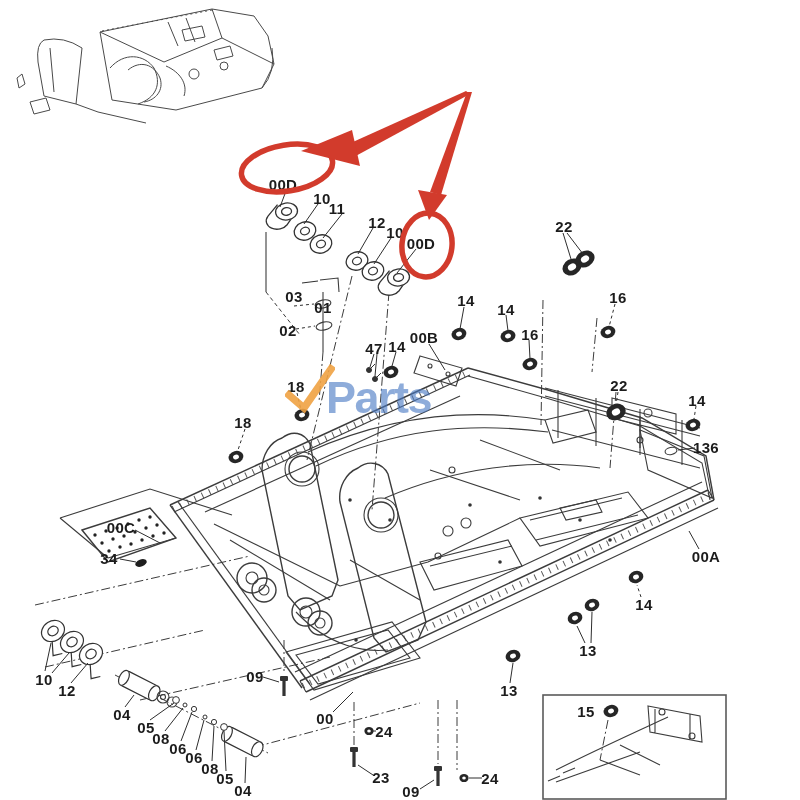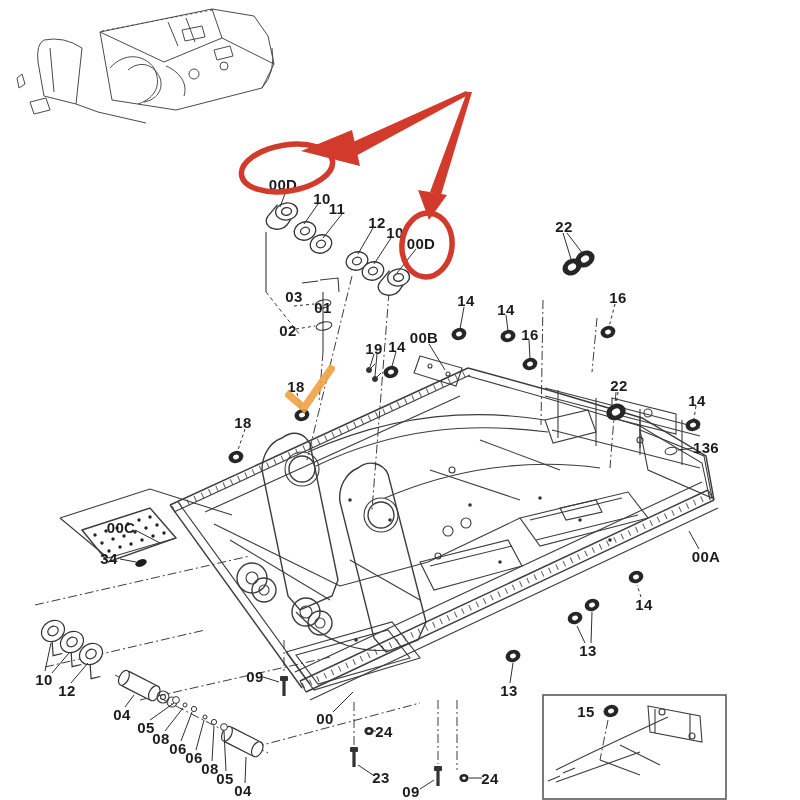--- a/index.html
+++ b/index.html
@@ -310,21 +310,21 @@
 <div id="labels-layer" class="layer">
       <div class="part-label" style="left: 283px; top: 184px;">00D</div>
       <div class="part-label" style="left: 322px; top: 198px;">10</div>
       <div class="part-label" style="left: 337px; top: 208px;">11</div>
       <div class="part-label" style="left: 377px; top: 222px;">12</div>
       <div class="part-label" style="left: 395px; top: 232px;">10</div>
       <div class="part-label" style="left: 421px; top: 243px;">00D</div>
       <div class="part-label" style="left: 294px; top: 296px;">03</div>
       <div class="part-label" style="left: 286px; top: 307px; margin-left: 37px;">01</div>
       <div class="part-label" style="left: 288px; top: 330px;">02</div>
-      <div class="part-label" style="left: 374px; top: 348px;">19</div>
+      <div class="part-label" style="left: 374px; top: 348px;">47</div>
       <div class="part-label" style="left: 397px; top: 346px;">14</div>
       <div class="part-label" style="left: 424px; top: 337px;">00B</div>
       <div class="part-label" style="left: 466px; top: 300px;">14</div>
       <div class="part-label" style="left: 506px; top: 309px;">14</div>
       <div class="part-label" style="left: 530px; top: 334px;">16</div>
       <div class="part-label" style="left: 564px; top: 226px;">22</div>
       <div class="part-label" style="left: 618px; top: 297px;">16</div>
       <div class="part-label" style="left: 619px; top: 385px;">22</div>
       <div class="part-label" style="left: 697px; top: 400px;">14</div>
       <div class="part-label" style="left: 706px; top: 447px;">136</div>
@@ -352,20 +352,21 @@
       <div class="part-label" style="left: 588px; top: 650px;">13</div>
       <div class="part-label" style="left: 644px; top: 604px;">14</div>
       <div class="part-label" style="left: 706px; top: 556px;">00A</div>
       <div class="part-label" style="left: 586px; top: 711px;">15</div>
     </div>
 
 <div id="watermark">
   <svg class="wm-check" viewBox="0 0 100 100">
     <path d="M8,60 L38,86 L92,8" fill="none" stroke="var(--wm-orange,#f0a243)" stroke-width="15" stroke-linecap="square" opacity="0.9"></path>
   </svg>
+  <span class="wm-text">Parts</span>
 </div>
 
 <svg id="redlayer" class="layer" width="800" height="800" viewBox="0 0 800 800">
   <ellipse class="redln" cx="287" cy="168" rx="46" ry="23" stroke-width="5.5" transform="rotate(-9 287 168)"></ellipse>
   <ellipse class="redln" cx="427" cy="245" rx="25" ry="32" stroke-width="5.5" transform="rotate(6 427 245)"></ellipse>
   <g>
     <polygon class="redfl" points="466,91 470,94 352,158 344,146"></polygon>
     <polygon class="redfl" points="301,151 352,130 360,166"></polygon>
   </g>
   <g>

